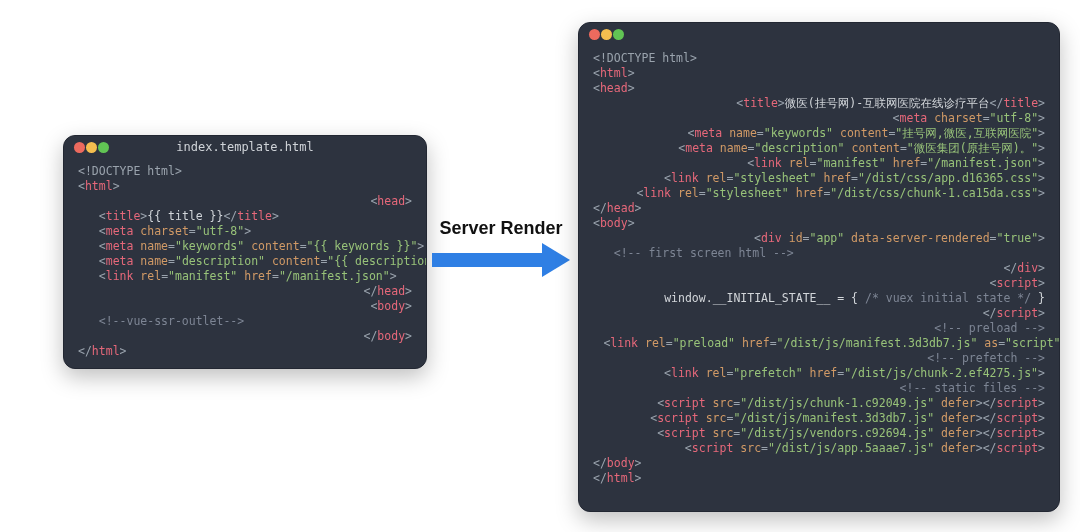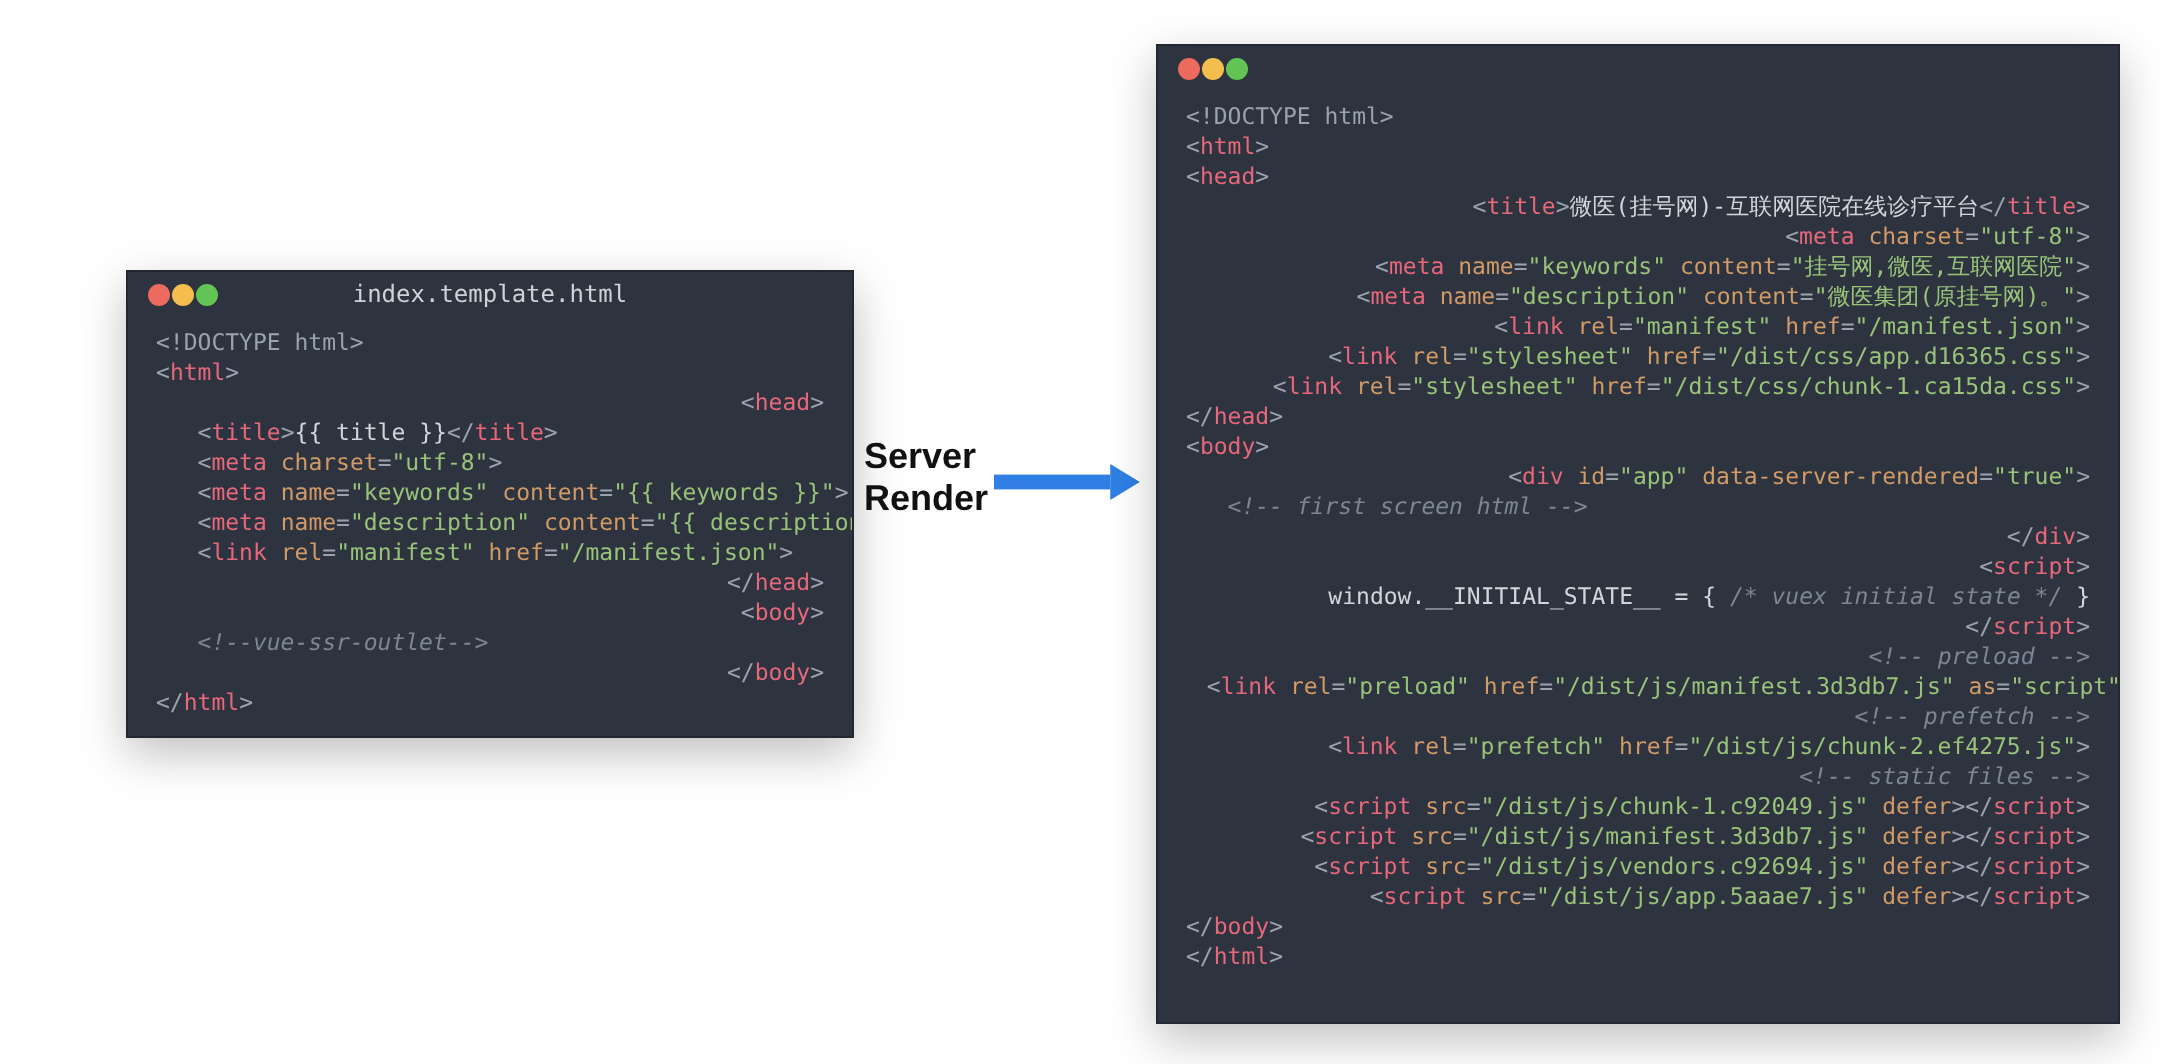--- a/index.html
+++ b/index.html
@@ -13,21 +13,21 @@
   }
   .stage {
     position: relative;
     width: 1080px;
     height: 532px;
   }
   .window {
     position: absolute;
     background: #2d333f;
     border: 1px solid #222732;
-    border-radius: 0;
+    border-radius: 12px;
     box-shadow: 0 8px 22px rgba(0,0,0,0.25);
     color: #d2d6da;
     overflow: hidden;
   }
   .titlebar {
     height: 22px;
     display: flex;
     align-items: center;
     padding: 0 10px;
     background: #2d333f;
@@ -58,32 +58,32 @@
     font-size: 11.5px;
     line-height: 15px;
     white-space: pre;
   }
 
   
   .pun { color: #9aa3ad; }     
   .tag { color: #e6687a; }     
   .attr{ color: #d19a66; }     
   .str { color: #98c379; }     
-  .com { color: #7d8594; font-style: italic; } 
+  .com { color: #7d8594; } 
   .txt { color: #d2d6da; }     
 
   
   .i1 { padding-left: 1.5ch; text-align: right; }
   .i2 { padding-left: 3ch; }
 
   
   .arrow-wrap {
     position: absolute;
     display: flex;
-    flex-direction: row;
+    flex-direction: column;
     align-items: center;
   }
   .arrow-label {
     font-family: "Helvetica Neue", Arial, sans-serif;
     font-weight: 700;
     font-size: 18px;
     color: #111;
     margin-bottom: 4px;
   }
   .arrow-svg { display: block; }

